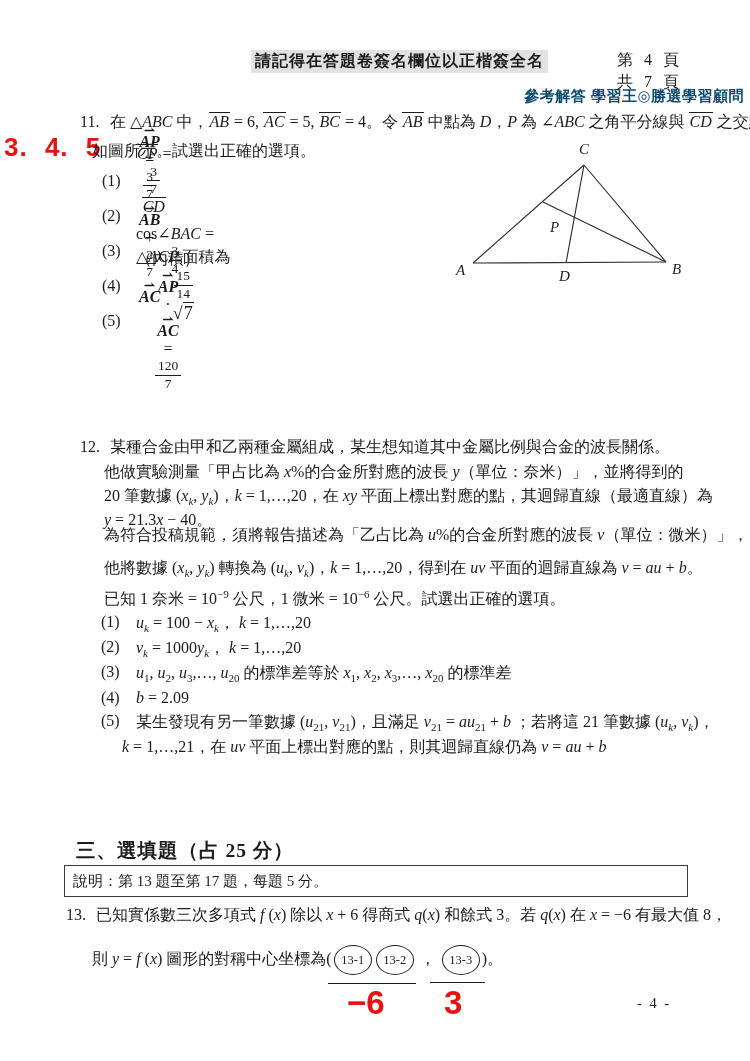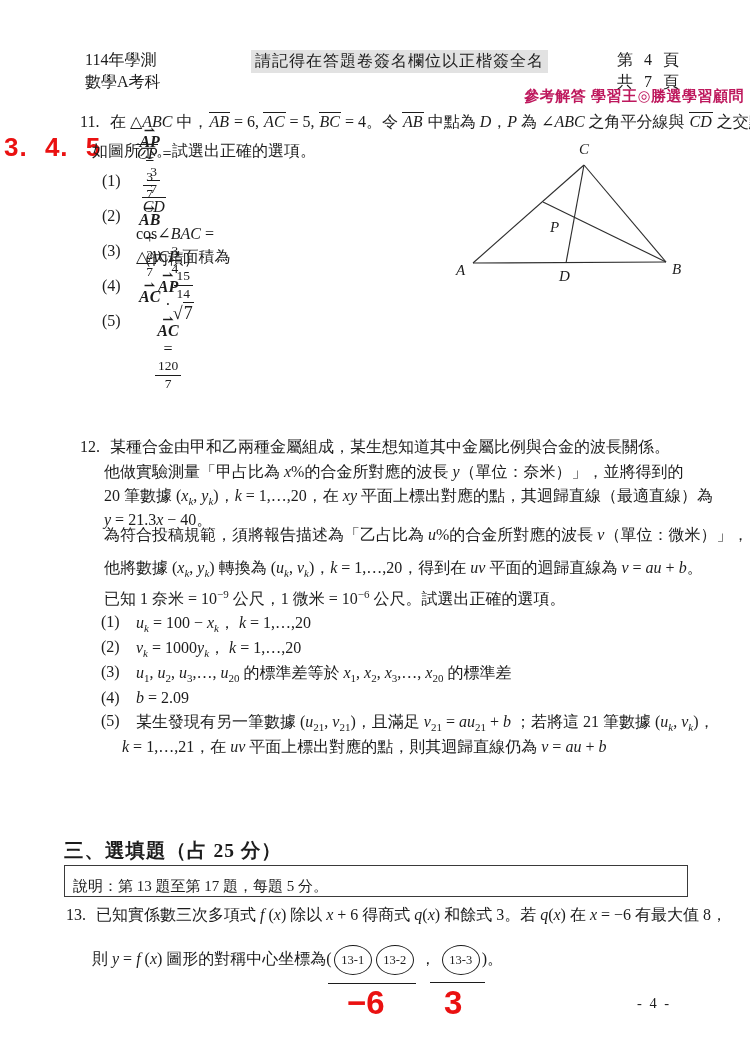--- a/index.html
+++ b/index.html
@@ -2,24 +2,24 @@
 <html><head>
 <meta charset="utf-8">
 <style>
   html,body{margin:0;padding:0;background:#ffffff;}
   .page{position:relative;width:750px;height:1061px;background:#ffffff;overflow:hidden;
         font-family:"Liberation Serif","DejaVu Serif",serif;color:#1c1c1c;font-size:16px;}
   .abs{position:absolute;white-space:nowrap;}
 
   
   .hdr-left{left:85px;top:49px;line-height:22px;}
-  .hdr-notice{left:251px;top:50px;font-weight:normal;background:#e2e2e2;padding:1px 4px;letter-spacing:1px;}
+  .hdr-notice{left:251px;top:50px;font-weight:bold;background:#e2e2e2;padding:1px 4px;letter-spacing:1px;}
   .hdr-right{left:617px;top:49px;line-height:22px;word-spacing:7px;}
   .hdr-credit{right:6px;top:87px;font-family:"Liberation Sans","DejaVu Sans",sans-serif;
-              font-weight:bold;color:#be185d;font-size:15px;letter-spacing:.5px;margin-left:36px;}
+              font-weight:bold;color:#0c4a6e;font-size:15px;letter-spacing:.5px;margin-left:36px;}
 
   
   .hw{position:absolute;font-family:"Liberation Sans","DejaVu Sans",sans-serif;font-weight:bold;
       color:#ea1111;white-space:nowrap;}
   .hw-q11{left:4px;top:132px;font-size:26px;word-spacing:9px;letter-spacing:1px;text-align:center;}
   .hw-q12{left:16px;top:450px;font-size:31px;line-height:44px;word-spacing:9px;}
   .hw-ans{font-size:33px;}
 
   
   .qnum{display:inline-block;min-width:26px;}
@@ -40,43 +40,39 @@
               font-size:14px;font-style:normal;}
   sub,sup{font-size:11px;}
   .sqrt{font-size:18px;}
 
   
   .q12line{position:absolute;left:104px;white-space:nowrap;}
   .q12opt-tag{position:absolute;left:101px;white-space:nowrap;}
   .q12opt-body{position:absolute;left:136px;white-space:nowrap;}
 
   
-  .sec-title{left:64px;top:837px;font-size:19.5px;font-weight:bold;letter-spacing:1px;}
+  .sec-title{left:76px;top:837px;font-size:19.5px;font-weight:bold;letter-spacing:1px;}
   .instr-box{position:absolute;left:64px;top:865px;width:622px;height:30px;
-             border:1.6px solid #3a3a3a;display:flex;align-items:flex-end;}
+             border:1.6px solid #3a3a3a;display:flex;align-items:center;}
   .instr-text{padding-left:8px;font-size:15px;}
 
   
   .circle{display:inline-block;width:36px;height:28px;border:1.3px solid #1c1c1c;border-radius:50%;
           text-align:center;line-height:28px;font-size:12.5px;vertical-align:middle;margin:0 2px;}
   .ansline{position:absolute;border-top:1.7px solid #1c1c1c;height:0;}
 
   .footer{left:637px;top:995px;font-size:14.5px;word-spacing:4px;}
 
   svg text{font-family:"Liberation Serif","DejaVu Serif",serif;font-style:italic;font-size:15px;fill:#1c1c1c;}
 </style>
 </head>
 <body>
 
 <div class="page">
 
-  <div class="abs hdr-left">
-    <div>114年學測</div>
-    <div>數學A考科</div>
-  </div>
   <div class="abs hdr-notice">請記得在答題卷簽名欄位以正楷簽全名</div>
   <div class="abs hdr-right">
     <div>第 4 頁</div>
     <div>共 7 頁</div>
   </div>
   <div class="abs hdr-credit">參考解答 學習王◎勝選學習顧問</div>
 
   <div class="hw hw-q11">3. 4. 5</div>
 
   <div class="qline" style="left:80px;top:112px;">

